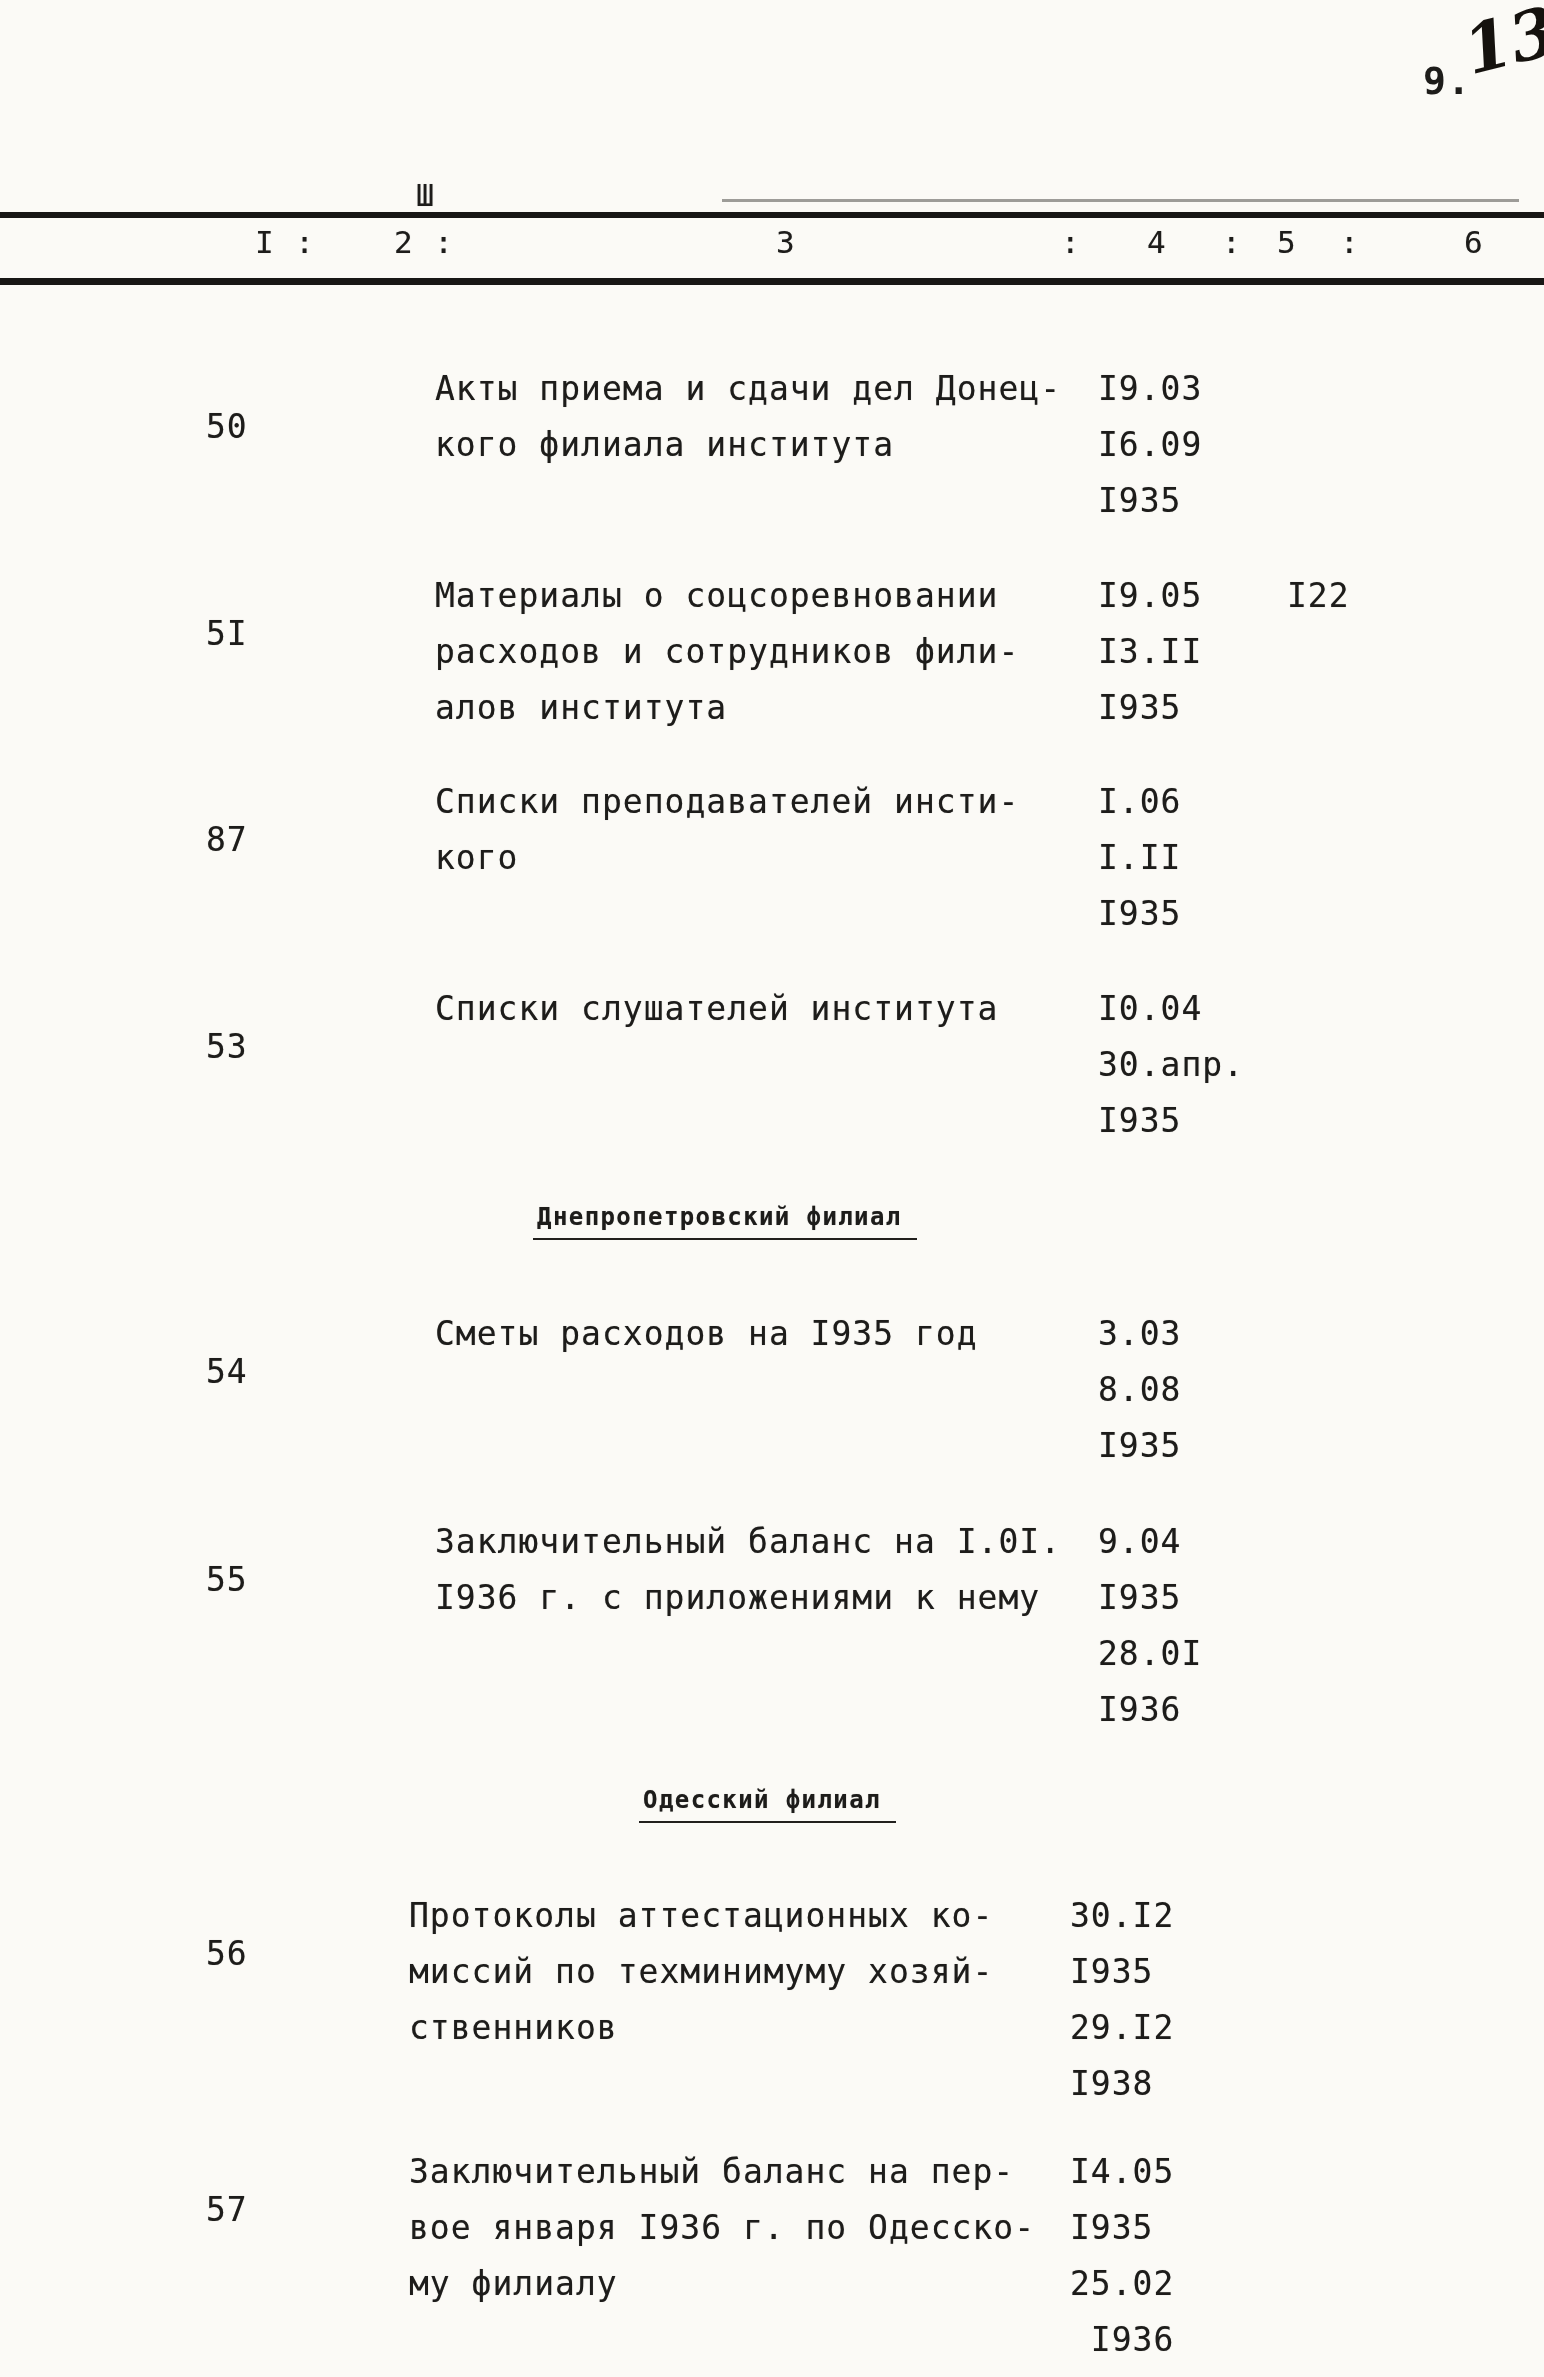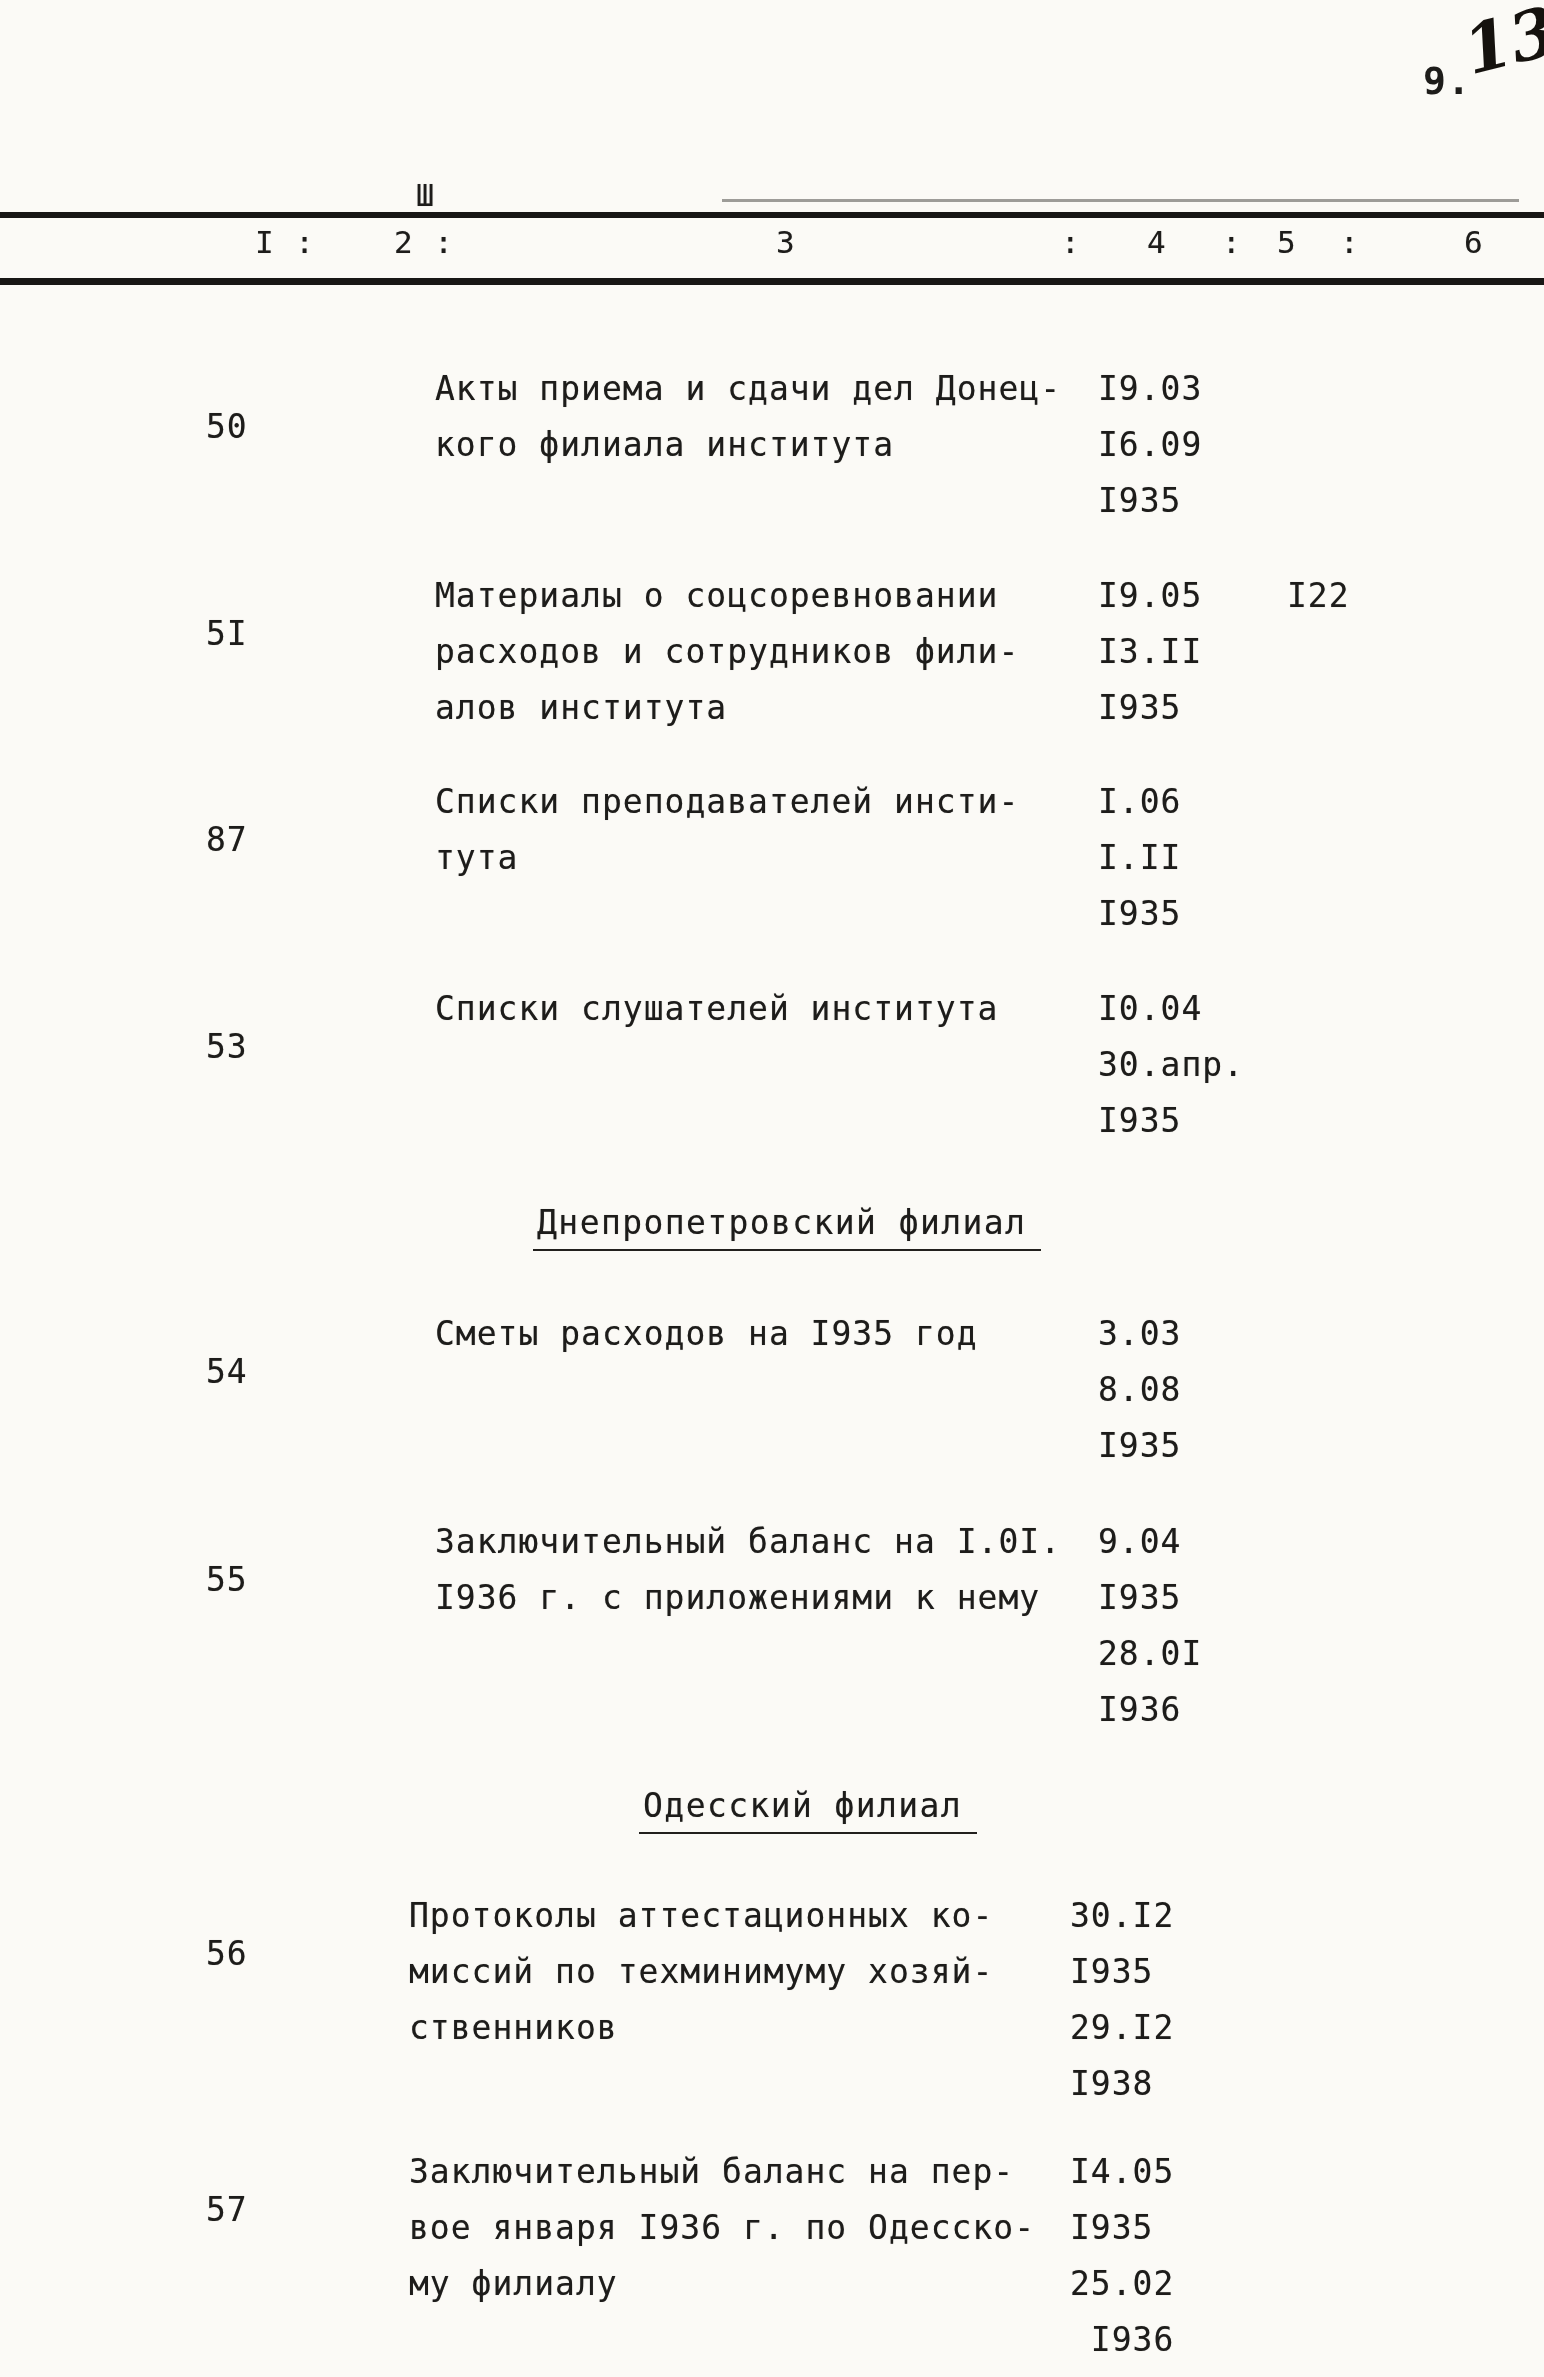--- a/index.html
+++ b/index.html
@@ -44,24 +44,25 @@
   .entry .txt{top:0;}
   .num{left:206px;margin-top:38px;}
   .desc{left:435px;}
   .desc-left{left:409px;}
   .dates{left:1098px;}
   .dates-left{left:1070px;}
   .extra{left:1255px;margin-left:32px;}
   
   .section{
     position:absolute;
-    font-size:33px;letter-spacing:1.4px;white-space:pre;
+    font-size:24px;letter-spacing:1.4px;white-space:pre;
     padding:0 15px 6.8px 4.1px;
     border-bottom:2.7px solid #22201d;
     text-shadow:0 0 0.7px rgba(25,25,25,.45);
+    font-weight:bold;
   }
   .section-1{left:533px;top:1203px;}
   .section-2{left:639px;top:1786px;}
 </style>
 </head>
 <body>
 
 <div class="page">
 
   <div class="handwritten">13</div>
@@ -99,21 +100,21 @@
 алов института</span>
     <span class="txt dates">I9.05
 I3.II
 I935</span>
     <span class="txt extra">I22</span>
   </div>
 
   <div class="entry" style="top:774px">
     <span class="txt num">87</span>
     <span class="txt desc">Списки преподавателей инсти-
-тута</span>
+кого</span>
     <span class="txt dates">I.06
 I.II
 I935</span>
   </div>
 
   <div class="entry" style="top:981px">
     <span class="txt num">53</span>
     <span class="txt desc">Списки слушателей института</span>
     <span class="txt dates">I0.04
 30.апр.

